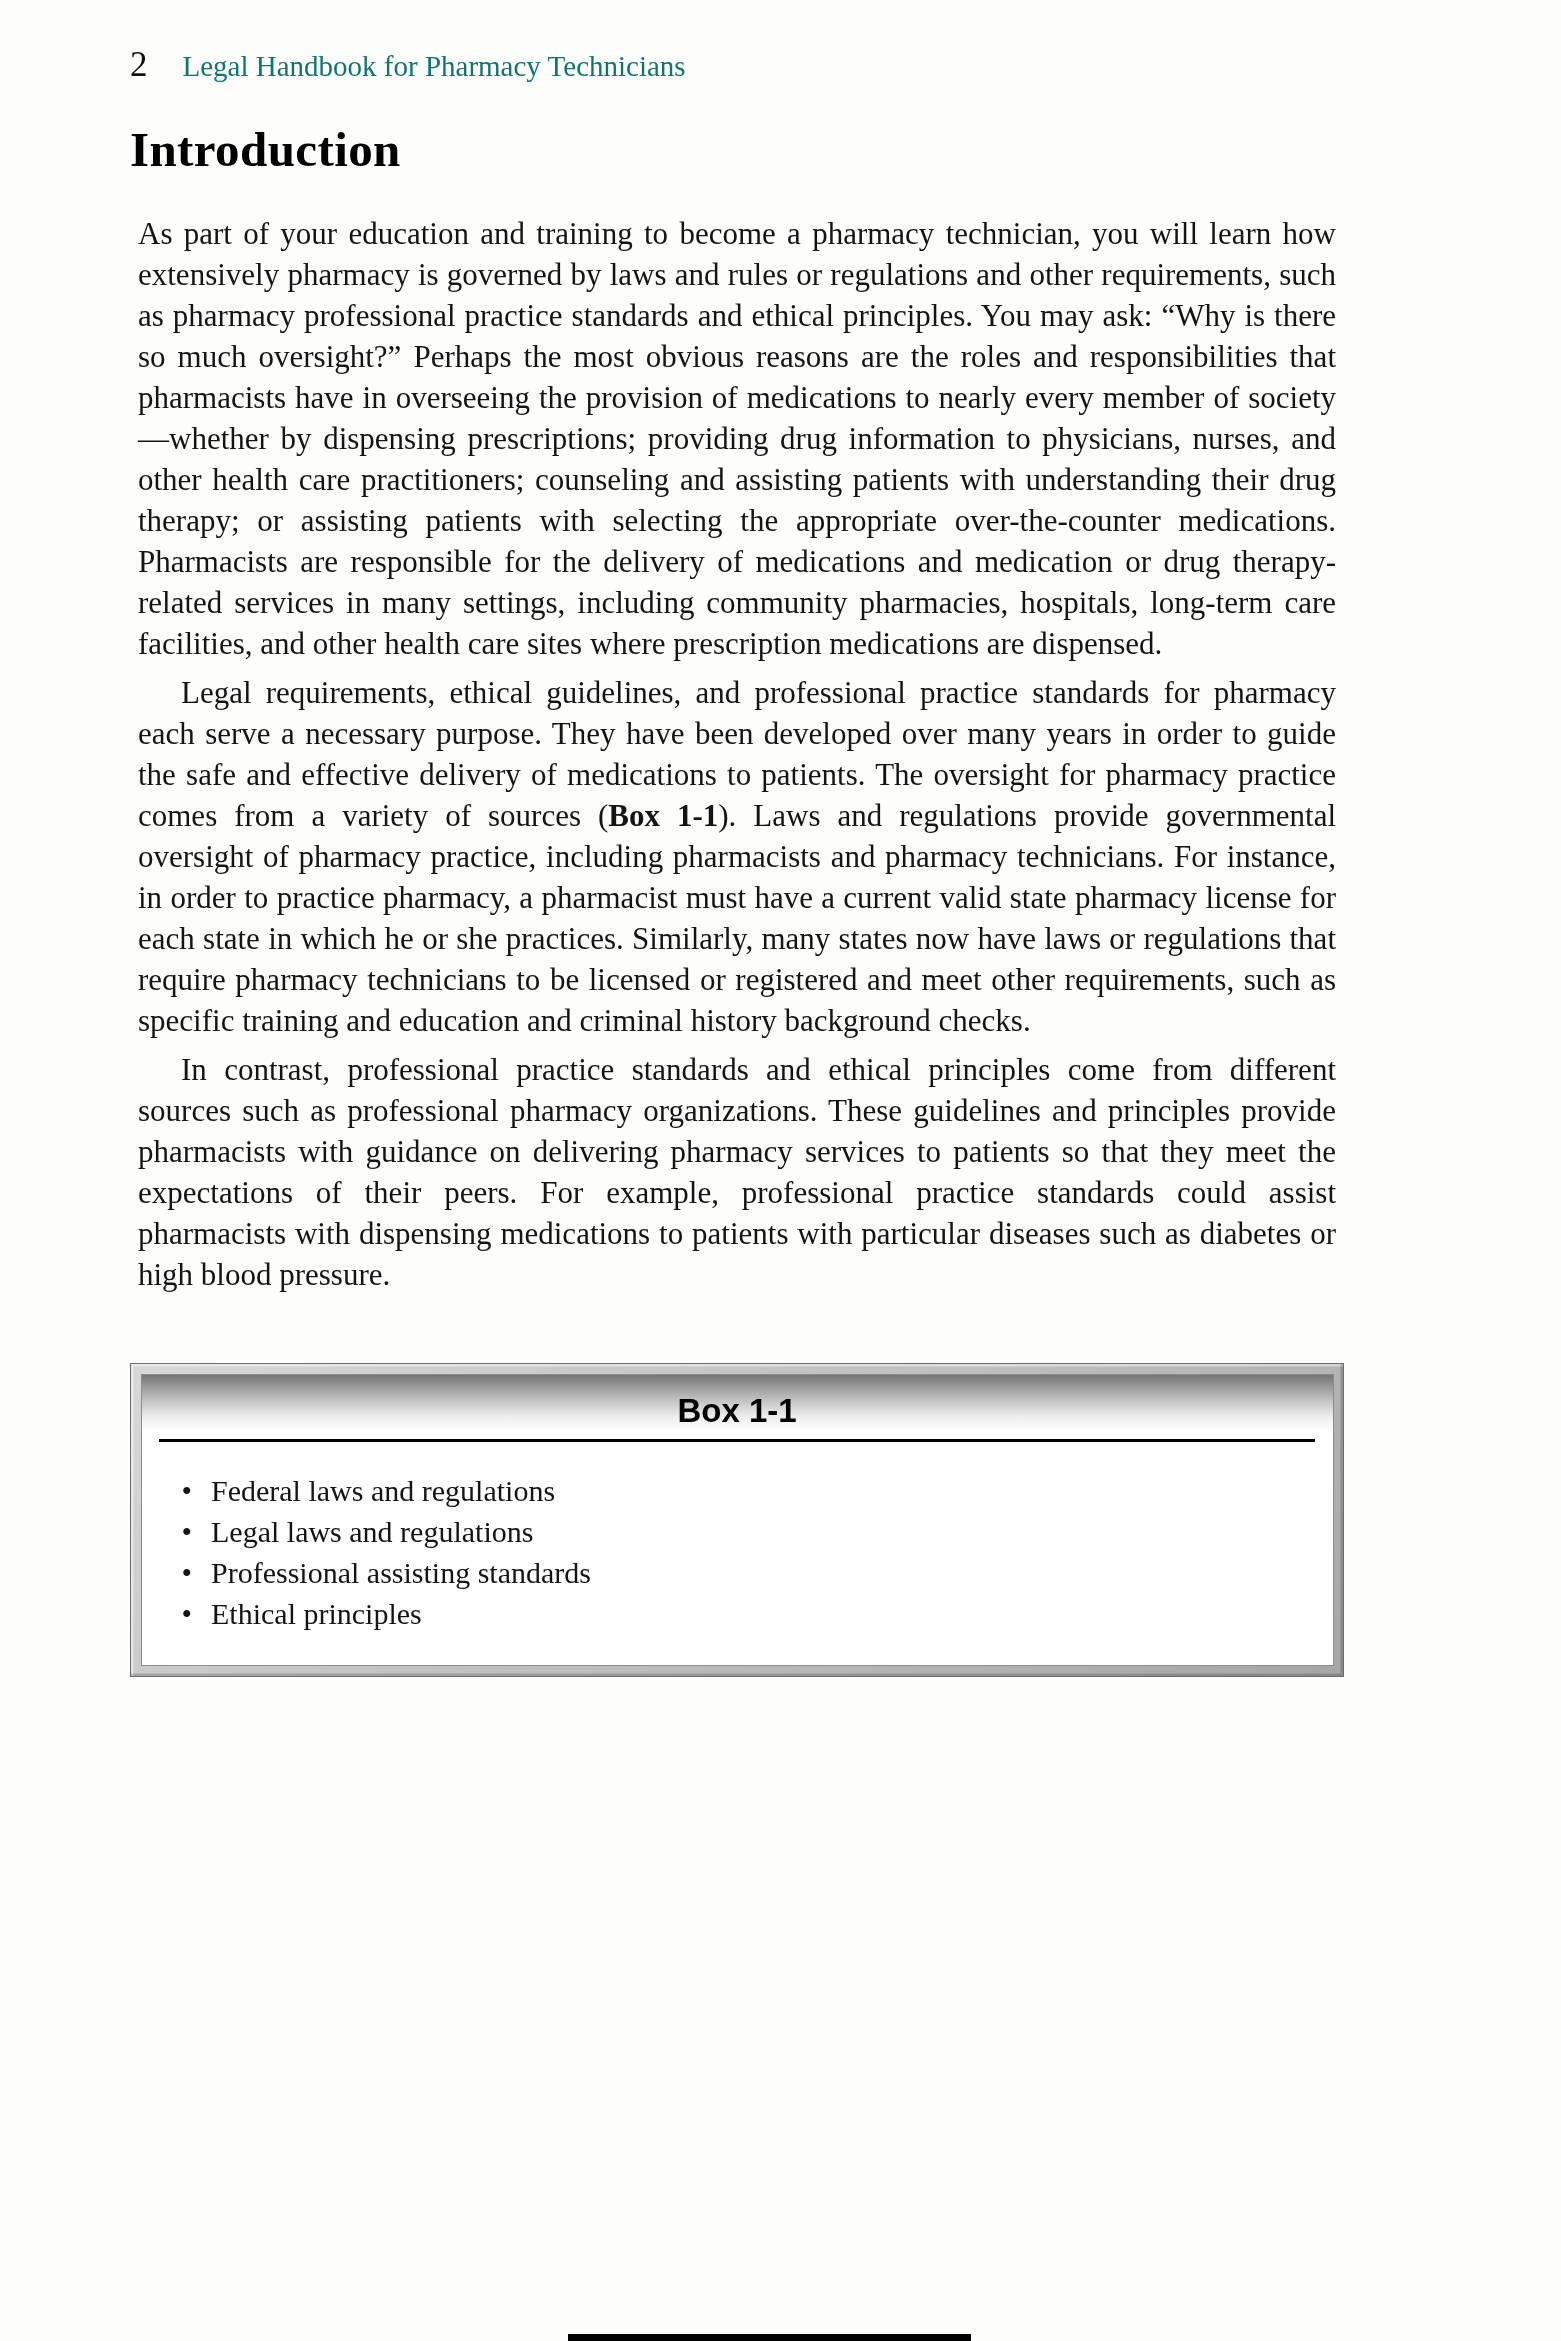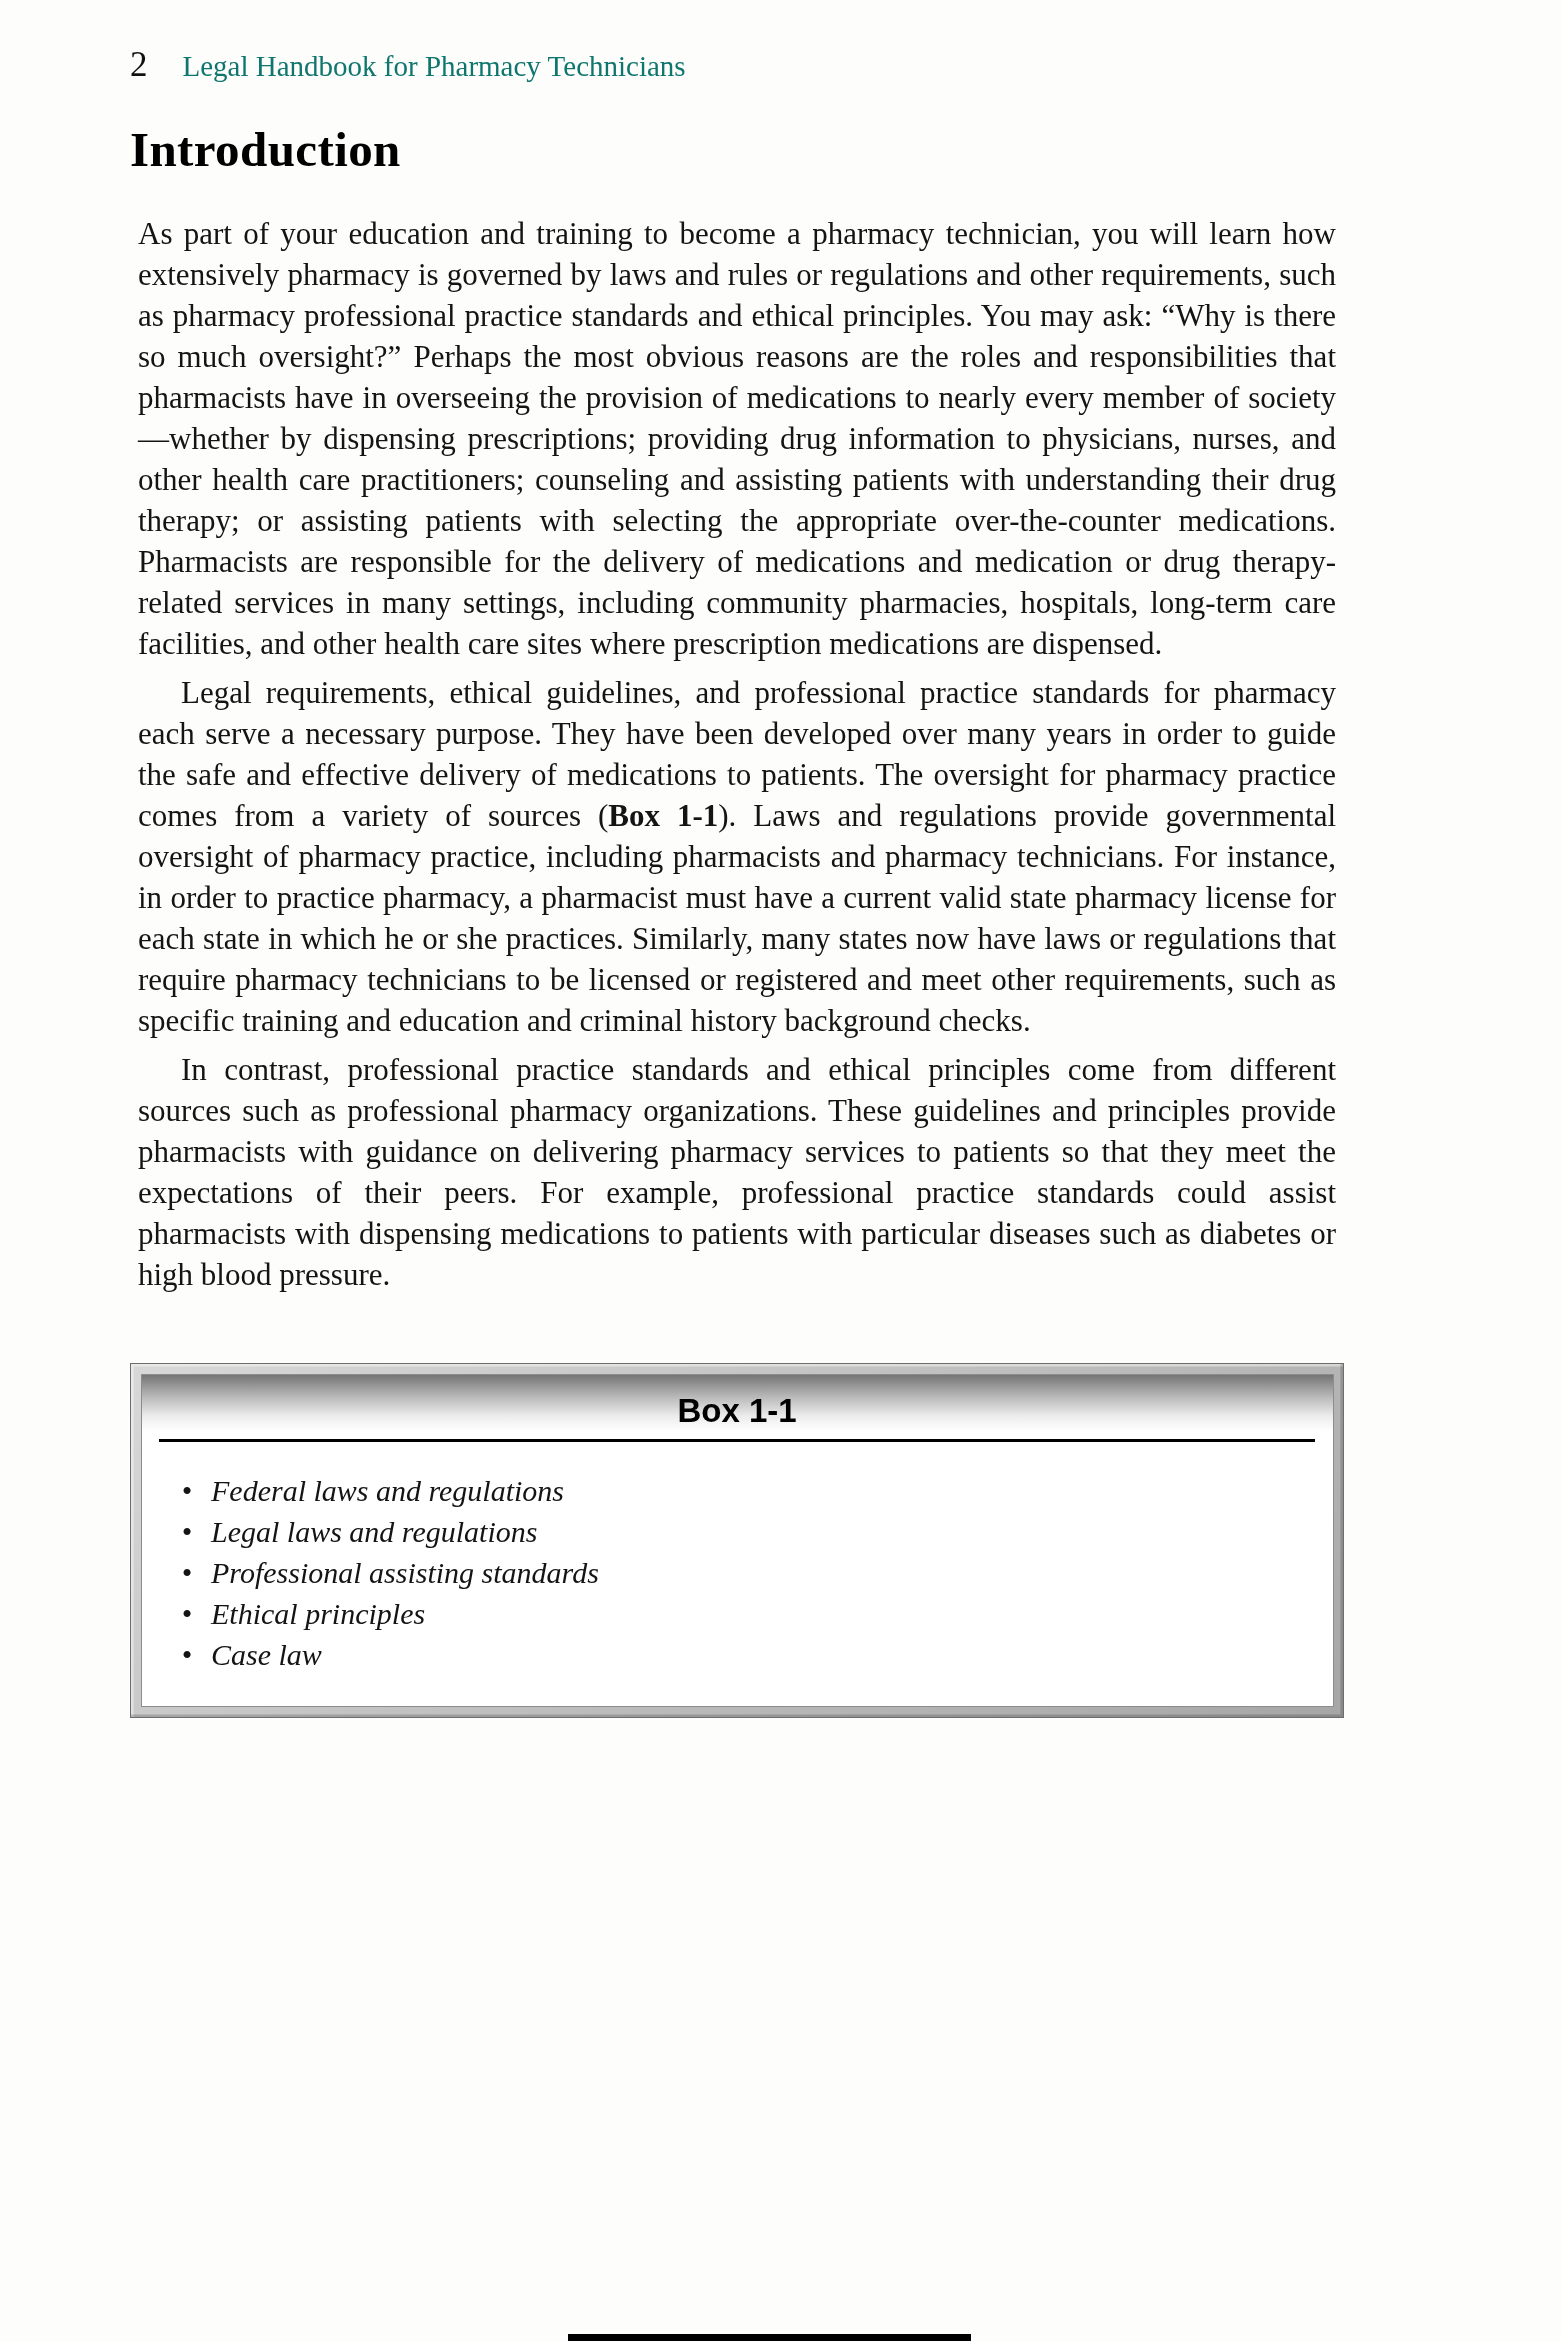--- a/index.html
+++ b/index.html
@@ -54,21 +54,20 @@
   }
   .callout-title { font-size: 33px; line-height: 43px; }
   .callout-subtitle { font-size: 34px; line-height: 47px; }
   .callout-rule { height: 3.5px; background: #000; margin: 0 17.3px; }
   .callout-list {
     list-style: none;
     margin: 28px 17.3px 0 29.5px;
     padding: 0;
     font-size: 30px;
     line-height: 41px;
-    font-style: italic;
   }
   .callout-list li { position: relative; padding-left: 40px; }
   .callout-list li::before { content: "\2022"; position: absolute; left: 10.4px; }
 
   
   .bottom-mark { position: absolute; left: 568px; bottom: 0; width: 403px; height: 7.8px; background: #000; }
 </style>
 </head>
 <body>
 
@@ -91,21 +90,20 @@
     <div class="callout-inner">
       <div class="callout-header">
         <div class="callout-title">Box 1-1</div>
       </div>
       <div class="callout-rule"></div>
       <ul class="callout-list">
         <li>Federal laws and regulations</li>
         <li>Legal laws and regulations</li>
         <li>Professional assisting standards</li>
         <li>Ethical principles</li>
-        <li>Case law</li>
       </ul>
     </div>
   </div>
 
 </div>
 
 <div class="bottom-mark"></div>
 
 
 </body></html>

